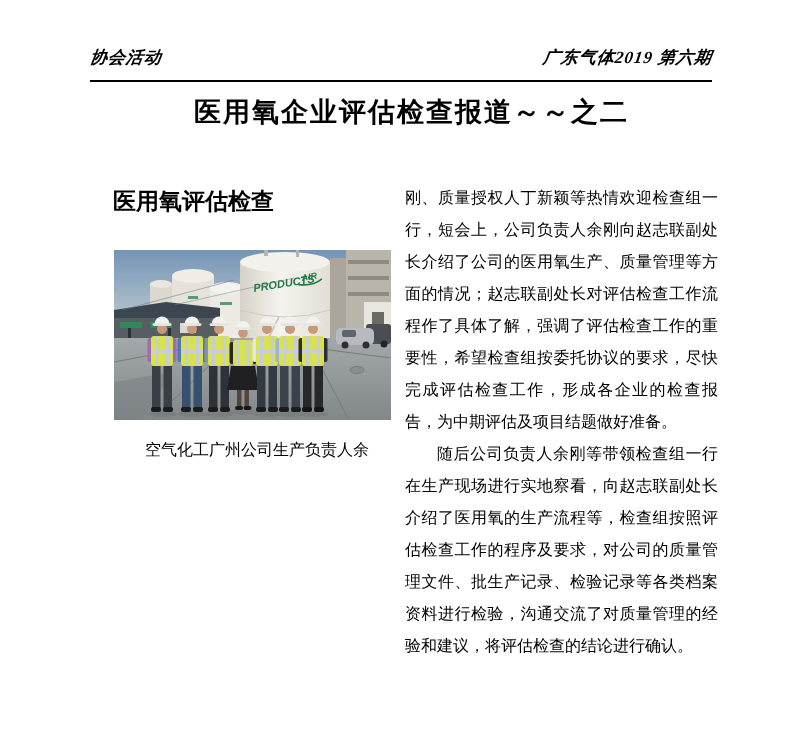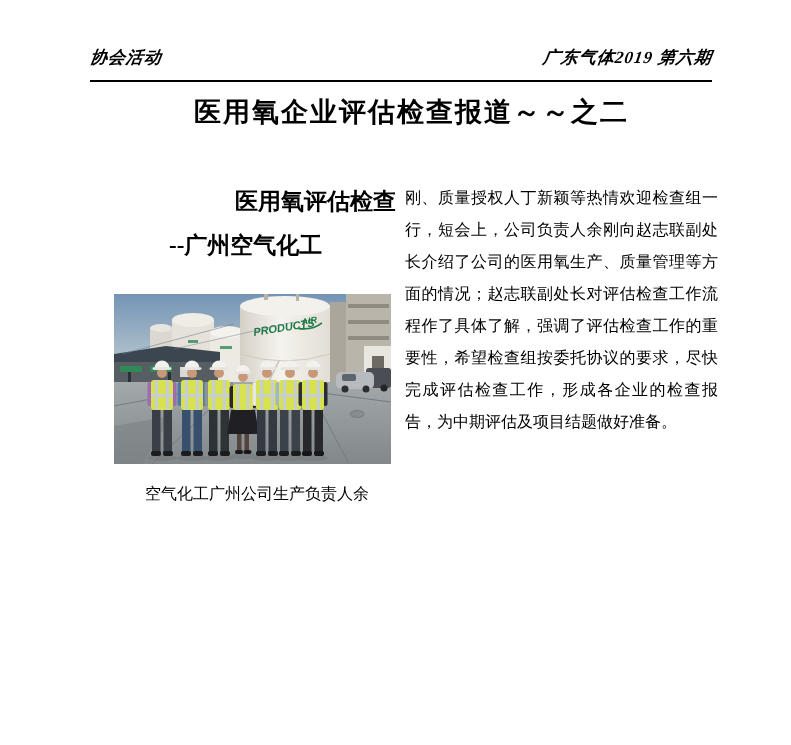--- a/index.html
+++ b/index.html
@@ -26,21 +26,21 @@
     position:absolute;top:94px;left:16px;width:791px;text-align:center;
     font-size:27px;font-weight:bold;letter-spacing:2px;
   }
   
   .columns{
     position:absolute;top:180px;left:113px;display:flex;gap:9px;
   }
   .col-left{width:283px;}
   .col-right{width:313px;padding-top:2px;}
   .article-heading{
-    font-size:23px;font-weight:bold;line-height:44px;margin:0;text-align:right;
+    font-size:23px;font-weight:bold;line-height:44px;margin:0;
   }
   .article-subheading{
     font-size:23px;font-weight:bold;line-height:44px;margin:0;
     padding-left:56px;
   }
   .photo-frame{
     width:277px;height:170px;margin:26px 0 14px 1px;
     display:block;
   }
   p.body-text{
@@ -57,21 +57,20 @@
   <span class="script-text">广东气体2019 第六期</span>
 </div>
 <div class="header-rule"></div>
 
 <div class="page-title">医用氧企业评估检查报道～～之二</div>
 
 <div class="columns">
 
   <div class="col-left">
     <h2 class="article-heading">医用氧评估检查</h2>
-    <h2 class="article-subheading">--广州空气化工</h2>
 
     <svg class="photo-frame" viewBox="0 0 277 170" preserveAspectRatio="none">
       <defs>
         <linearGradient id="skyg" x1="0" y1="0" x2="0" y2="1">
           <stop offset="0" stop-color="#7494b6"></stop>
           <stop offset="0.6" stop-color="#a9bcc9"></stop>
           <stop offset="1" stop-color="#ccd4d8"></stop>
         </linearGradient>
         <linearGradient id="tankg" x1="0" y1="0" x2="1" y2="0">
           <stop offset="0" stop-color="#d6d1c7"></stop>
@@ -272,15 +271,16 @@
         <path d="M191.5,74 a7.5,7.5 0 0 1 15,0 z" fill="#f1f1ee"></path>
         <rect x="189.5" y="73.2" width="19" height="2.8" rx="1.4" fill="#e4e4e0"></rect>
       </g>
     </svg>
 
     <p class="body-text indent">空气化工广州公司生产负责人余</p>
   </div>
 
   <div class="col-right">
     <p class="body-text">刚、质量授权人丁新颖等热情欢迎检查组一行，短会上，公司负责人余刚向赵志联副处长介绍了公司的医用氧生产、质量管理等方面的情况；赵志联副处长对评估检查工作流程作了具体了解，强调了评估检查工作的重要性，希望检查组按委托协议的要求，尽快完成评估检查工作，形成各企业的检查报告，为中期评估及项目结题做好准备。</p>
+    <p class="body-text indent">随后公司负责人余刚等带领检查组一行在生产现场进行实地察看，向赵志联副处长介绍了医用氧的生产流程等，检查组按照评估检查工作的程序及要求，对公司的质量管理文件、批生产记录、检验记录等各类档案资料进行检验，沟通交流了对质量管理的经验和建议，将评估检查的结论进行确认。</p>
   </div>
 
 </div>
 
 </body></html>

